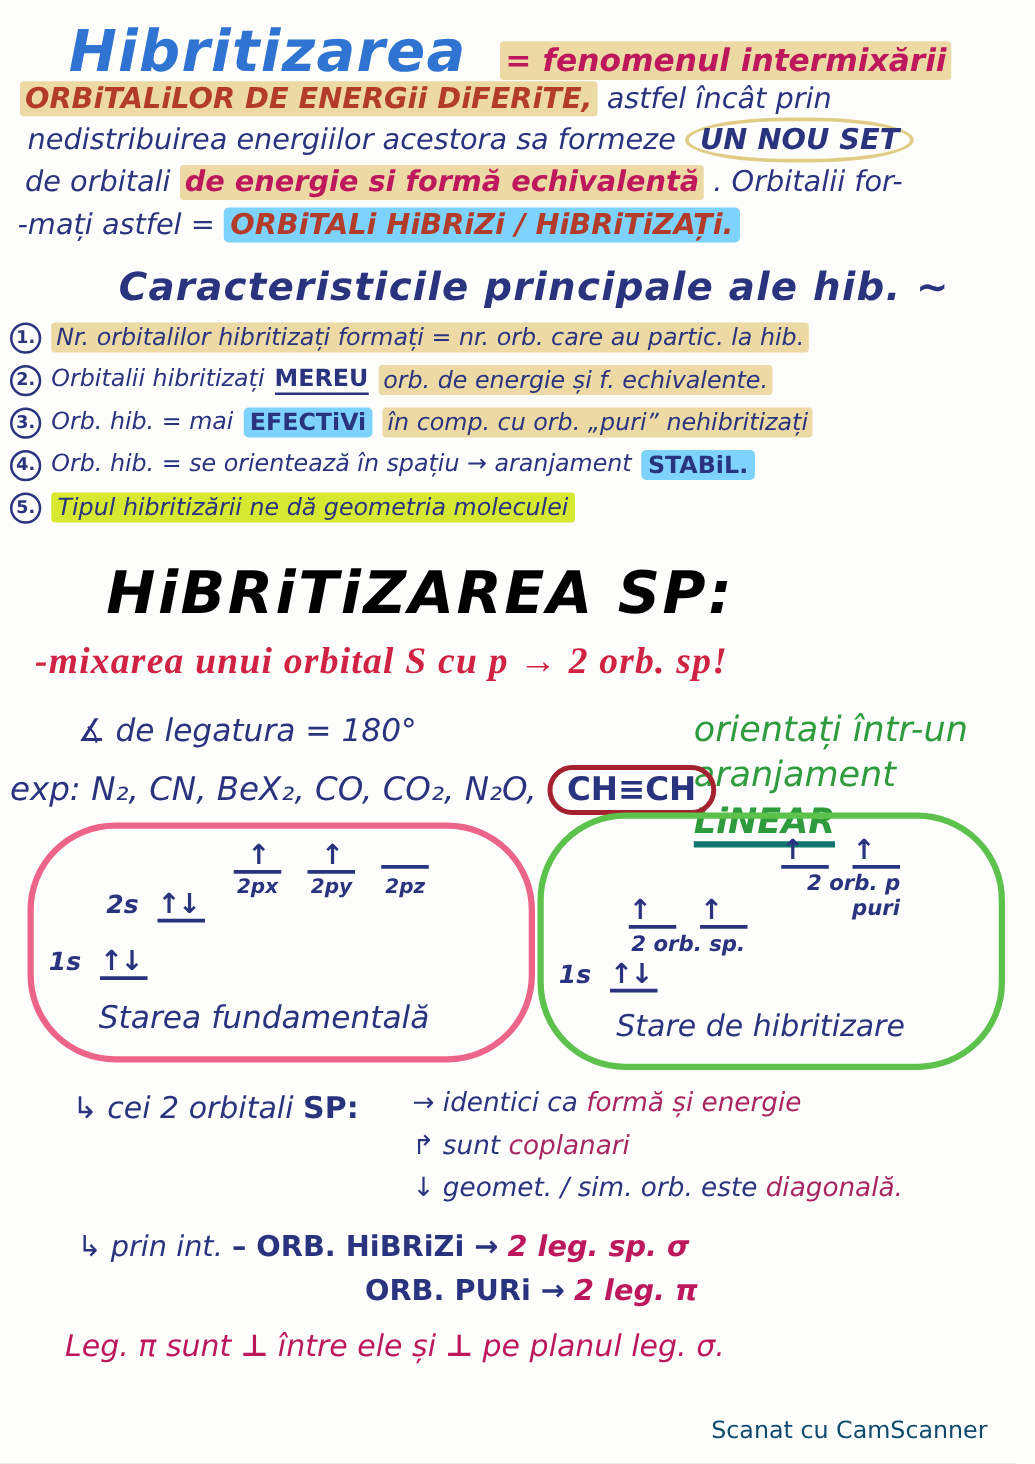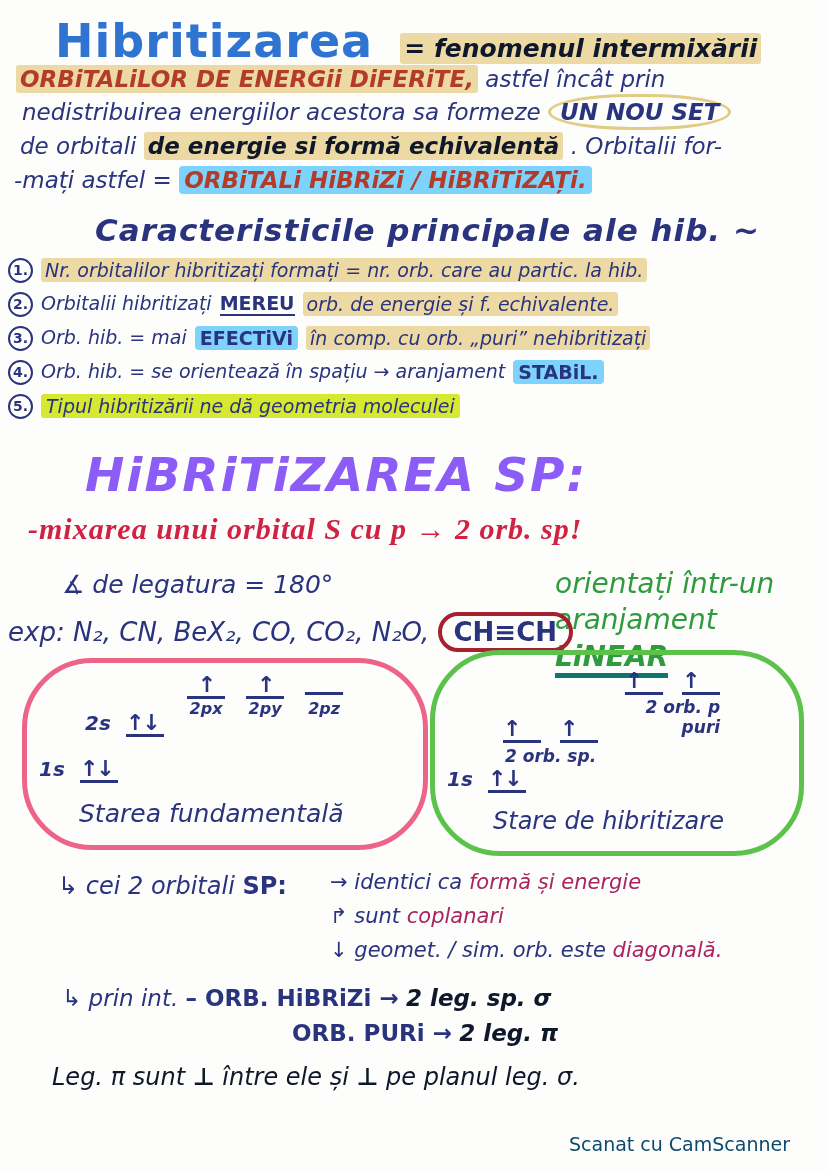--- a/index.html
+++ b/index.html
@@ -8,50 +8,50 @@
     position:relative; width:828px; height:1171px; margin:0 auto;
     background:#fdfdfc; overflow:hidden;
     font-family:"DejaVu Sans", sans-serif;
   }
   .hand { font-style:italic; }
   .abs { position:absolute; }
 
   
   .ink     { color:#29337e; }
   .capsred { color:#b33b2a; }
-  .maroon  { color:#0f172a; }
+  .maroon  { color:#be185d; }
   .magenta { color:#a8255f; }
   .greentx { color:#2e9b3d; }
   .graytx  { color:#0c4a6e; }
 
   
   .hl-tan    { background:#ecd9a4; padding:1px 4px; border-radius:3px; }
   .hl-orange { background:#7dd3fc; padding:1px 5px; border-radius:4px; }
   .hl-green  { background:#d6e930; padding:1px 5px; border-radius:3px; }
 
   
   .circ-yellow { border:3px solid #e0cc84; border-radius:50% / 55%; padding:2px 9px; font-weight:bold; }
   .circ-red    { border:4px solid #a6212f; border-radius:26px; padding:1px 12px; font-weight:bold; }
 
   .def-title {
-    font-size:46px; font-weight:bold; color:#2f74d0;
+    font-size:46px; font-weight:bold; font-style:italic; color:#2f74d0;
     border-bottom:8px solid #ef4444; letter-spacing:1px; padding-right:14px;
   }
   .def-line { font-size:23px; white-space:nowrap; }
 
   .char-head { font-size:31px; font-weight:bold; font-style:italic; color:#29337e; letter-spacing:1px; }
   .char-item { display:flex; align-items:flex-start; gap:8px; margin-bottom:9px; font-size:19px; }
   .numcirc {
     flex:0 0 auto; width:25px; height:25px; border:2px solid #29337e; border-radius:50%;
     color:#29337e; font-size:14px; font-weight:bold; text-align:center; line-height:21px; font-style:normal;
   }
   .emph-u { font-weight:bold; font-style:normal; border-bottom:2px solid #29337e; }
   .emph-b { font-weight:bold; font-style:normal; }
 
-  .sp-title { font-size:47px; font-weight:bold; font-style:italic; color:#8b5cf6; letter-spacing:2px; }
+  .sp-title { font-size:47px; font-weight:bold; font-style:italic; color:#000000; letter-spacing:2px; }
   .sp-sub   { font-size:30px; font-weight:bold; font-style:italic; color:#d02343; letter-spacing:1px;font-family:Liberation Serif, serif; }
 
   .linear-u { font-weight:bold; border-bottom:5px solid #0f766e; }
 
   
   .cloud { position:absolute; border-radius:70px; }
   .cloud-pink  { border:5px solid #ec6488; }
   .cloud-green { border:5px solid #5dc24c; }
   .cloud-label { font-size:25px; font-style:italic; color:#29337e; white-space:nowrap; }
 

